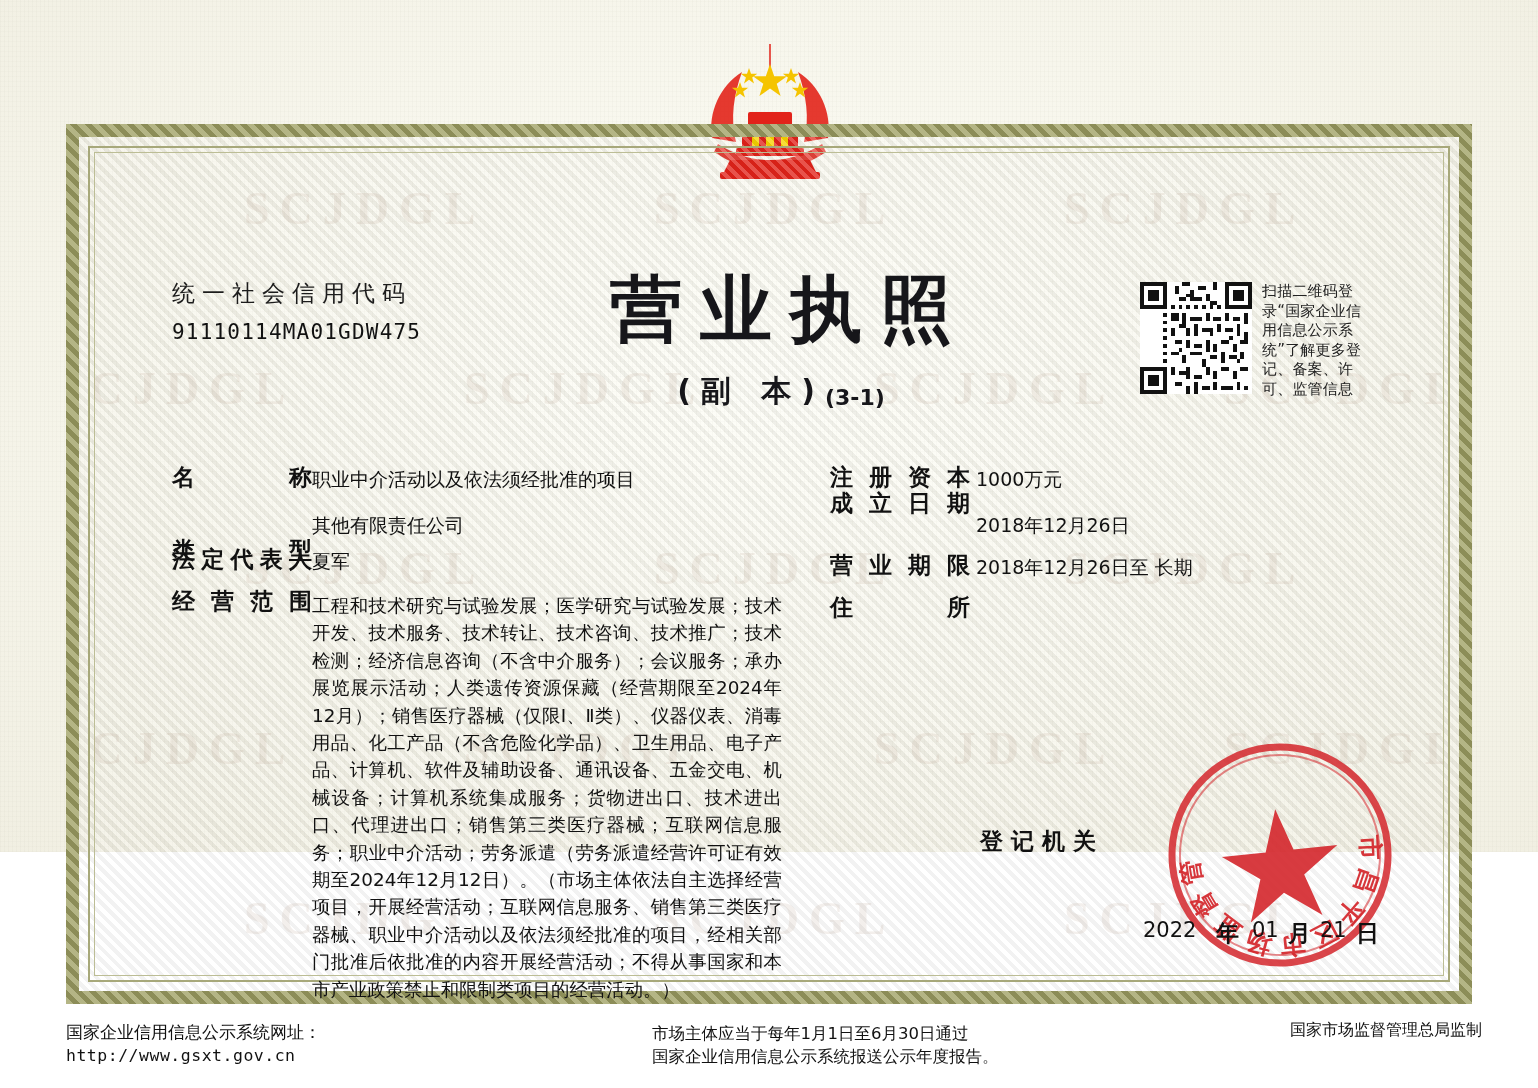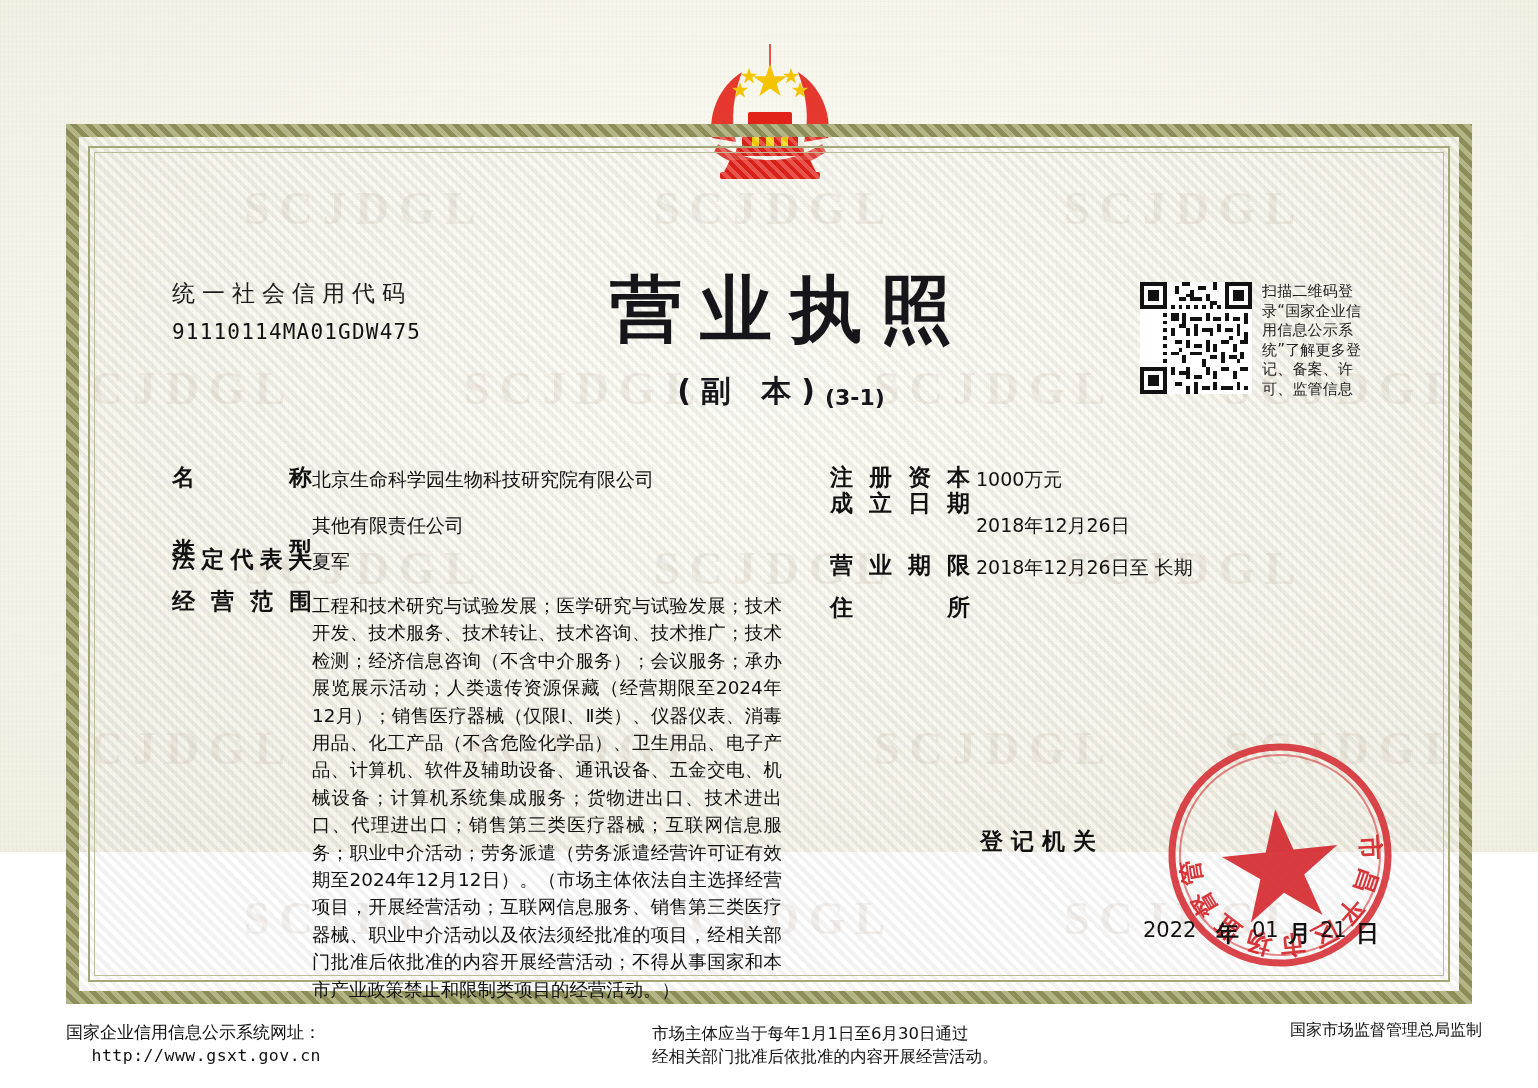--- a/index.html
+++ b/index.html
@@ -250,21 +250,20 @@
     left: 66px; top: 1020px;
     font-size: 17px;
     line-height: 24px;
     color: #111;
     font-family: "DejaVu Sans", sans-serif;
   }
   .footer-left .url {
     font-family: "DejaVu Sans Mono", monospace;
     font-size: 16.5px;
     letter-spacing: 0.5px;
-    text-align: right;
   }
   .footer-center {
     position: absolute;
     left: 652px; top: 1022px;
     font-size: 16.5px;
     line-height: 23px;
     color: #111;
     font-family: "DejaVu Sans", sans-serif;
   }
   .footer-right {
@@ -459,21 +458,21 @@
         <rect x="10" y="17" width="1" height="1"></rect>
           <rect x="25" y="20" width="1" height="1"></rect>
       </g>
     </svg>
   </div>
   <div class="qr-note">扫描二维码登录“国家企业信用信息公示系统”了解更多登记、备案、许可、监管信息</div>
 
   <div class="field-label" style="left:172px; top:462px;">
     <span class="lbl-justify">名  称</span>
   </div>
-  <div class="field-value" style="left:312px; top:467px;">北京生命科学园生物科技研究院有限公司</div>
+  <div class="field-value" style="left:312px; top:467px;">职业中介活动以及依法须经批准的项目</div>
 
   <div class="field-label" style="left:172px; top:535px;">
     <span class="lbl-justify">类  型</span>
   </div>
   <div class="field-value" style="left:312px; top:513px;">其他有限责任公司</div>
 
   <div class="field-label" style="left:172px; top:544px;">
     <span class="lbl-justify">法定代表人</span>
   </div>
   <div class="field-value" style="left:312px; top:549px;">夏军</div>
@@ -526,17 +525,17 @@
   <div class="date-line date-mchar">月</div>
   <div class="date-line date-day">21</div>
   <div class="date-line date-dchar">日</div>
 
   <div class="footer-left">
     <div>国家企业信用信息公示系统网址：</div>
     <div class="url">http://www.gsxt.gov.cn</div>
   </div>
   <div class="footer-center">
     <div>市场主体应当于每年1月1日至6月30日通过</div>
-    <div>经相关部门批准后依批准的内容开展经营活动。</div>
+    <div>国家企业信用信息公示系统报送公示年度报告。</div>
   </div>
   <div class="footer-right">国家市场监督管理总局监制</div>
 
 </div>
 
 </body></html>

